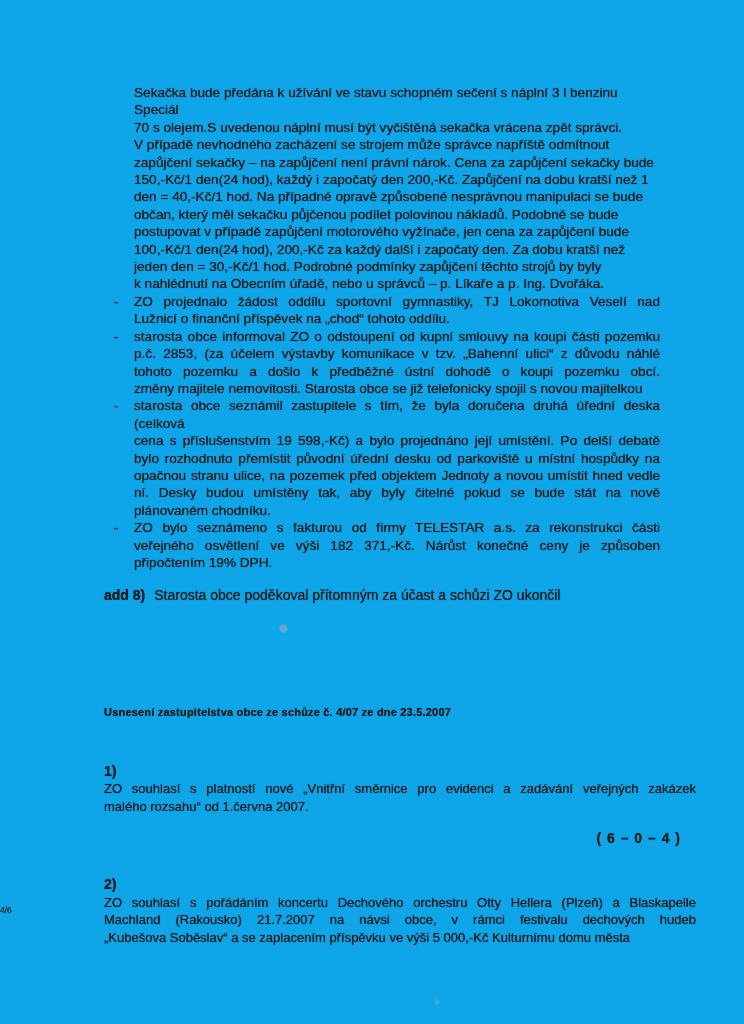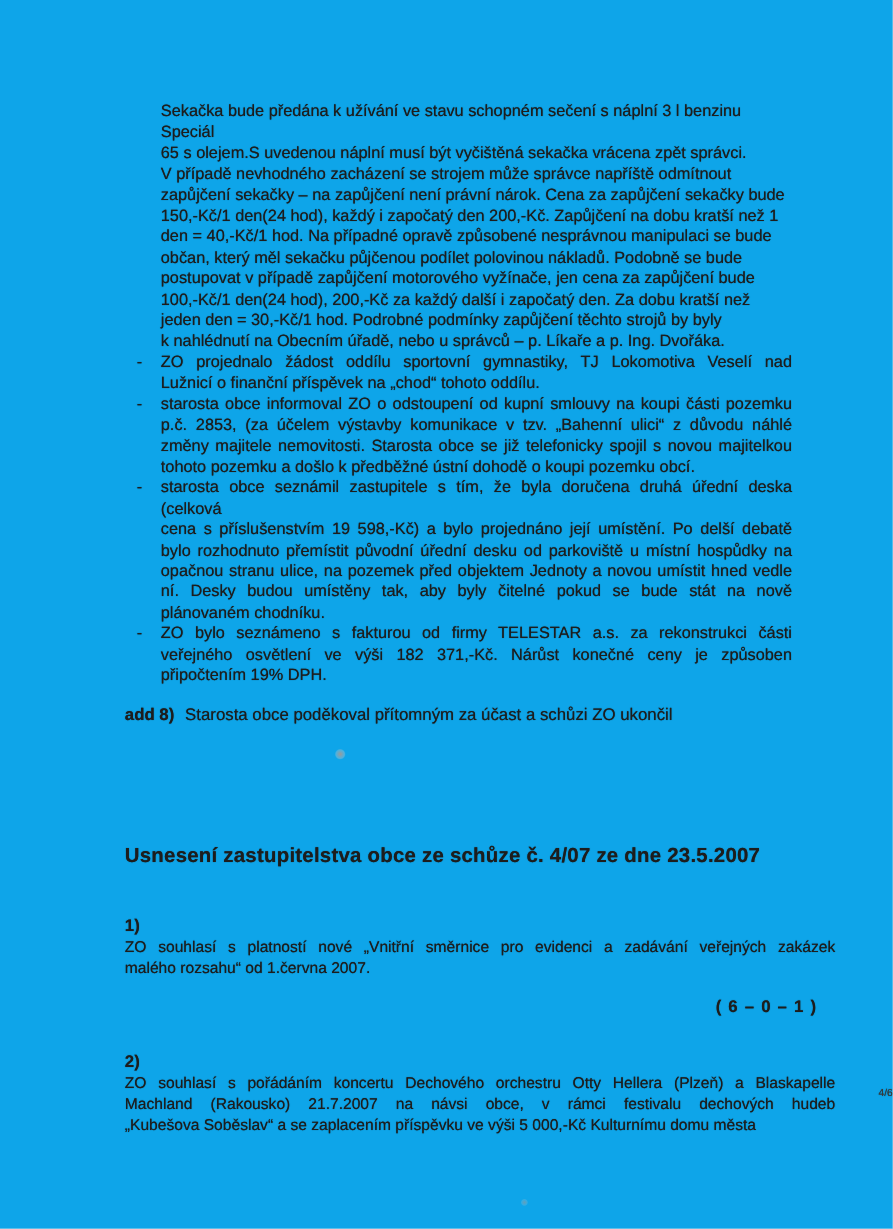--- a/index.html
+++ b/index.html
@@ -23,55 +23,55 @@
   .line{ white-space:normal; }
   
   .jl .line:not(:last-child){ text-align:justify; text-align-last:justify; }
   .bullet{ display:flex; }
   .dash{ flex:0 0 20px; }
   .bullet-lines{ flex:1; min-width:0; }
   .add8{ display:flex; margin-top:16px; font-size:14px;align-items:flex-end; }
   .add8 .lbl{ font-weight:bold; margin-right:9px; }
   .heading{
     margin-top:97px;
-    font-weight:bold; font-size:17px; line-height:21px;
+    font-weight:bold; font-size:11px; line-height:21px;
     letter-spacing:0.2px;
   }
   .res-item .num{ font-weight:bold; font-size:14px; }
   .res-item .lines{ font-size:13px; }
   .res-item-1{ margin-top:40px; }
   .res-item-2{ margin-top:29px; }
   .vote{
     margin-top:15px; margin-right:15px;
     text-align:right; font-weight:bold; font-size:14px;
     letter-spacing:1px;
   }
   .footer{
     position:absolute; top:905px; left:0; width:744px;
-    text-align:right; font-size:8.5px; color:#3a3a3a;
+    text-align:left; font-size:8.5px; color:#3a3a3a;
   }
   .smudge{
     position:absolute; border-radius:50%;
     background:radial-gradient(circle,#9a9a9a 0%,rgba(200,200,200,.35) 55%,rgba(255,255,255,0) 75%);
   }
   .smudge-1{ left:279px; top:624px; width:9px; height:9px; }
   .smudge-2{ left:434px; top:999px; width:6px; height:6px; opacity:.6; }
 </style>
 </head>
 <body>
 
 <div class="page scan">
 
   <div class="col">
 
     <div class="inner">
 
       <div class="intro">
           <div class="line">Sekačka bude předána k užívání ve stavu schopném sečení s náplní 3 l benzinu Speciál</div>
-          <div class="line">65 s olejem.S uvedenou náplní musí být vyčištěná sekačka vrácena zpět správci.</div>
+          <div class="line">70 s olejem.S uvedenou náplní musí být vyčištěná sekačka vrácena zpět správci.</div>
           <div class="line">V případě nevhodného zacházení se strojem může správce napříště odmítnout</div>
           <div class="line">zapůjčení sekačky – na zapůjčení není právní nárok. Cena za zapůjčení sekačky bude</div>
           <div class="line">150,-Kč/1 den(24 hod), každý i započatý den 200,-Kč. Zapůjčení na dobu kratší než 1</div>
           <div class="line">den = 40,-Kč/1 hod. Na případné opravě způsobené nesprávnou manipulaci se bude</div>
           <div class="line">občan, který měl sekačku půjčenou podílet polovinou nákladů. Podobně se bude</div>
           <div class="line">postupovat v případě zapůjčení motorového vyžínače, jen cena za zapůjčení bude</div>
           <div class="line">100,-Kč/1 den(24 hod), 200,-Kč za každý další i započatý den. Za dobu kratší než</div>
           <div class="line">jeden den = 30,-Kč/1 hod. Podrobné podmínky zapůjčení těchto strojů by byly</div>
           <div class="line">k nahlédnutí na Obecním úřadě, nebo u správců – p. Líkaře a p. Ing. Dvořáka.</div>
         </div>
@@ -82,22 +82,22 @@
             <div class="line">ZO projednalo žádost oddílu sportovní gymnastiky, TJ Lokomotiva Veselí nad</div>
             <div class="line">Lužnicí o finanční příspěvek na „chod“ tohoto oddílu.</div>
           </div>
       </div>
 
       <div class="bullet">
         <div class="dash">-</div>
         <div class="bullet-lines jl">
             <div class="line">starosta obce informoval ZO o odstoupení od kupní smlouvy na koupi části pozemku</div>
             <div class="line">p.č. 2853, (za účelem výstavby komunikace v tzv. „Bahenní ulici“ z důvodu náhlé</div>
+            <div class="line">tohoto pozemku a došlo k předběžné ústní dohodě o koupi pozemku obcí.</div>
             <div class="line">změny majitele nemovitosti. Starosta obce se již telefonicky spojil s novou majitelkou</div>
-            <div class="line">tohoto pozemku a došlo k předběžné ústní dohodě o koupi pozemku obcí.</div>
           </div>
       </div>
 
       <div class="bullet">
         <div class="dash">-</div>
         <div class="bullet-lines jl">
             <div class="line">starosta obce seznámil zastupitele s tím, že byla doručena druhá úřední deska (celková</div>
             <div class="line">cena s příslušenstvím 19 598,-Kč) a bylo projednáno její umístění. Po delší debatě</div>
             <div class="line">bylo rozhodnuto přemístit původní úřední desku od parkoviště u místní hospůdky na</div>
             <div class="line">opačnou stranu ulice, na pozemek před objektem Jednoty a novou umístit hned vedle</div>
@@ -122,21 +122,21 @@
     </div>
 
     <div class="heading">Usnesení zastupitelstva obce ze schůze č. 4/07 ze dne 23.5.2007</div>
 
     <div class="res-item res-item-1">
       <div class="num">1)</div>
       <div class="lines jl">
           <div class="line">ZO souhlasí s platností nové „Vnitřní směrnice pro evidenci a zadávání veřejných zakázek</div>
           <div class="line">malého rozsahu“ od 1.června 2007.</div>
         </div>
-      <div class="vote">( 6 – 0 – 1 )</div>
+      <div class="vote">( 6 – 0 – 4 )</div>
     </div>
 
     <div class="res-item res-item-2">
       <div class="num">2)</div>
       <div class="lines jl">
           <div class="line">ZO souhlasí s pořádáním koncertu Dechového orchestru Otty Hellera (Plzeň) a Blaskapelle</div>
           <div class="line">Machland (Rakousko) 21.7.2007 na návsi obce, v rámci festivalu dechových hudeb</div>
           <div class="line">„Kubešova Soběslav“ a se zaplacením příspěvku ve výši 5 000,-Kč Kulturnímu domu města</div>
         </div>
     </div>

